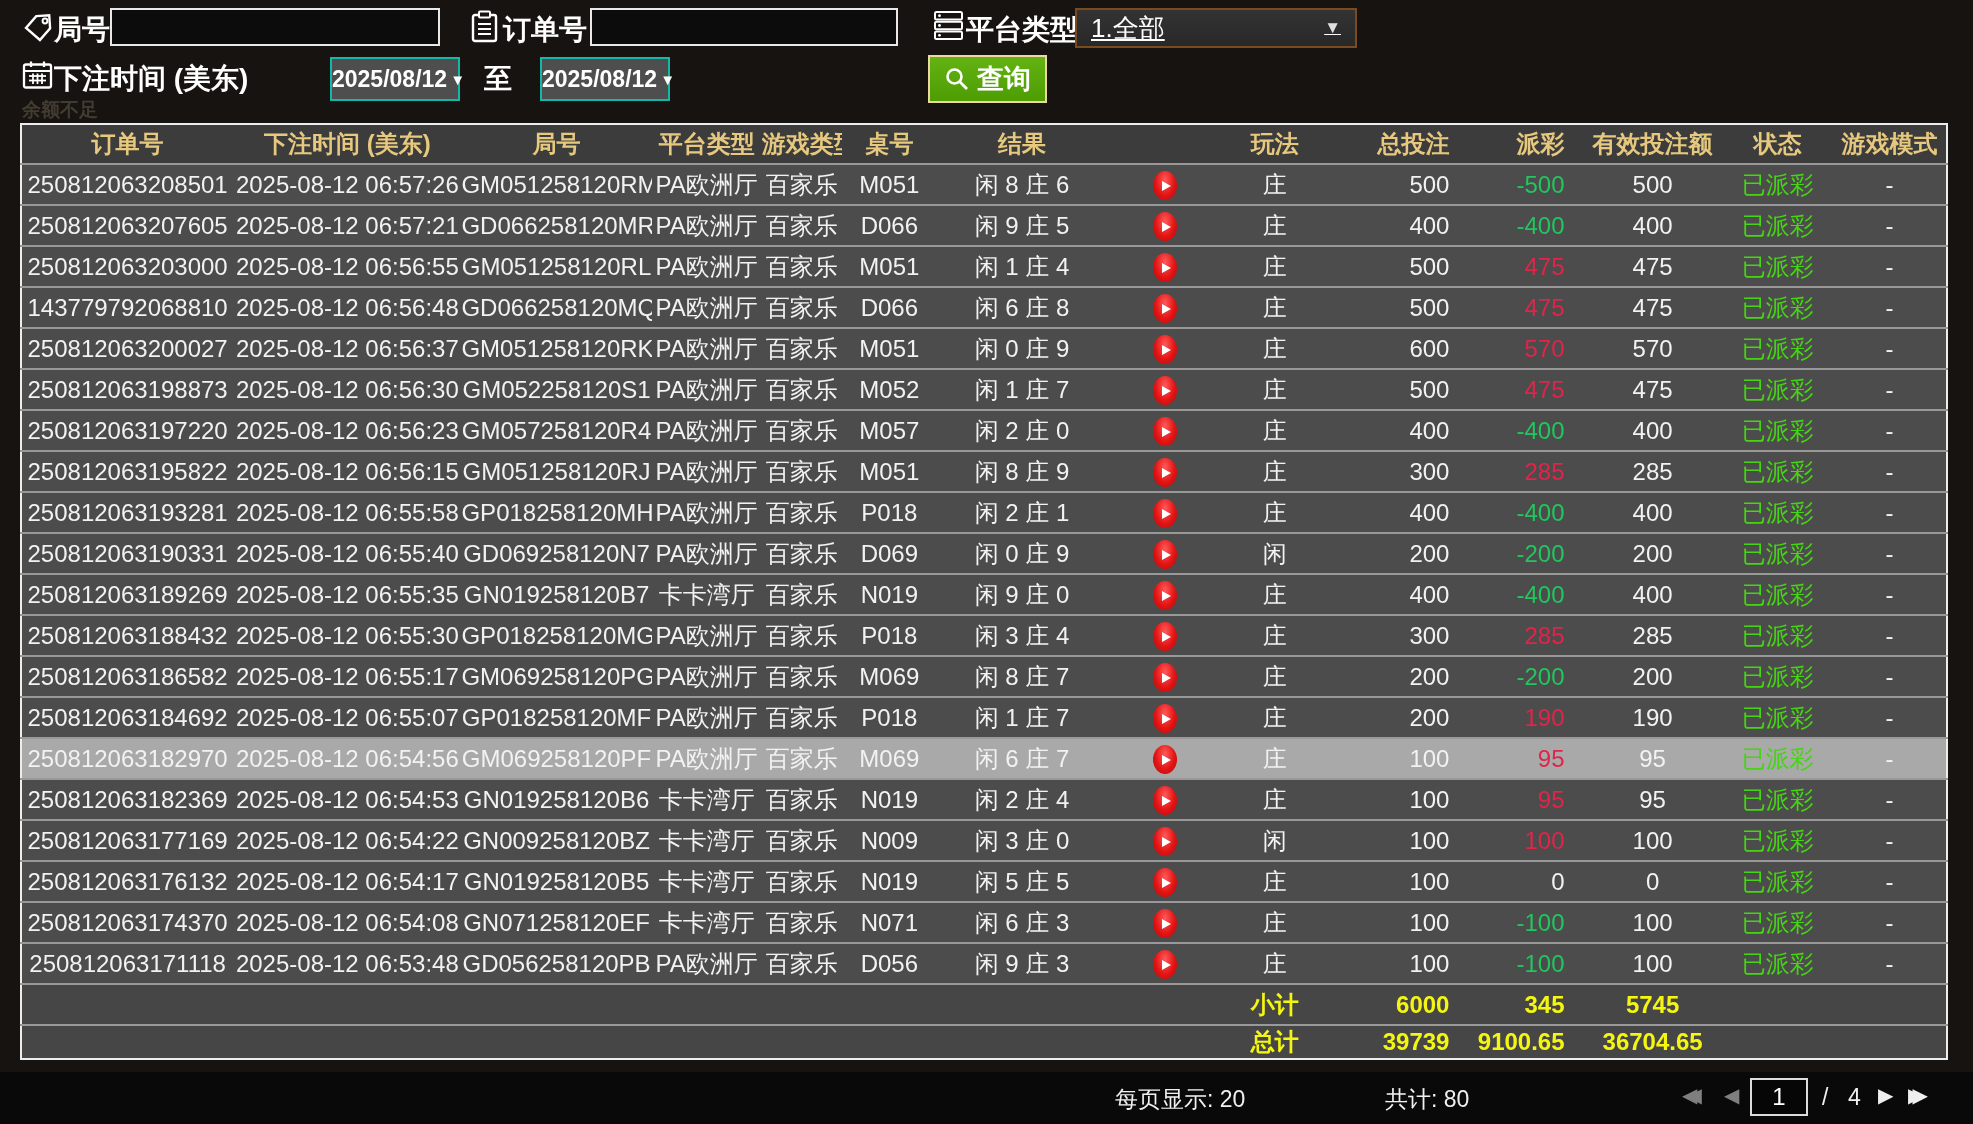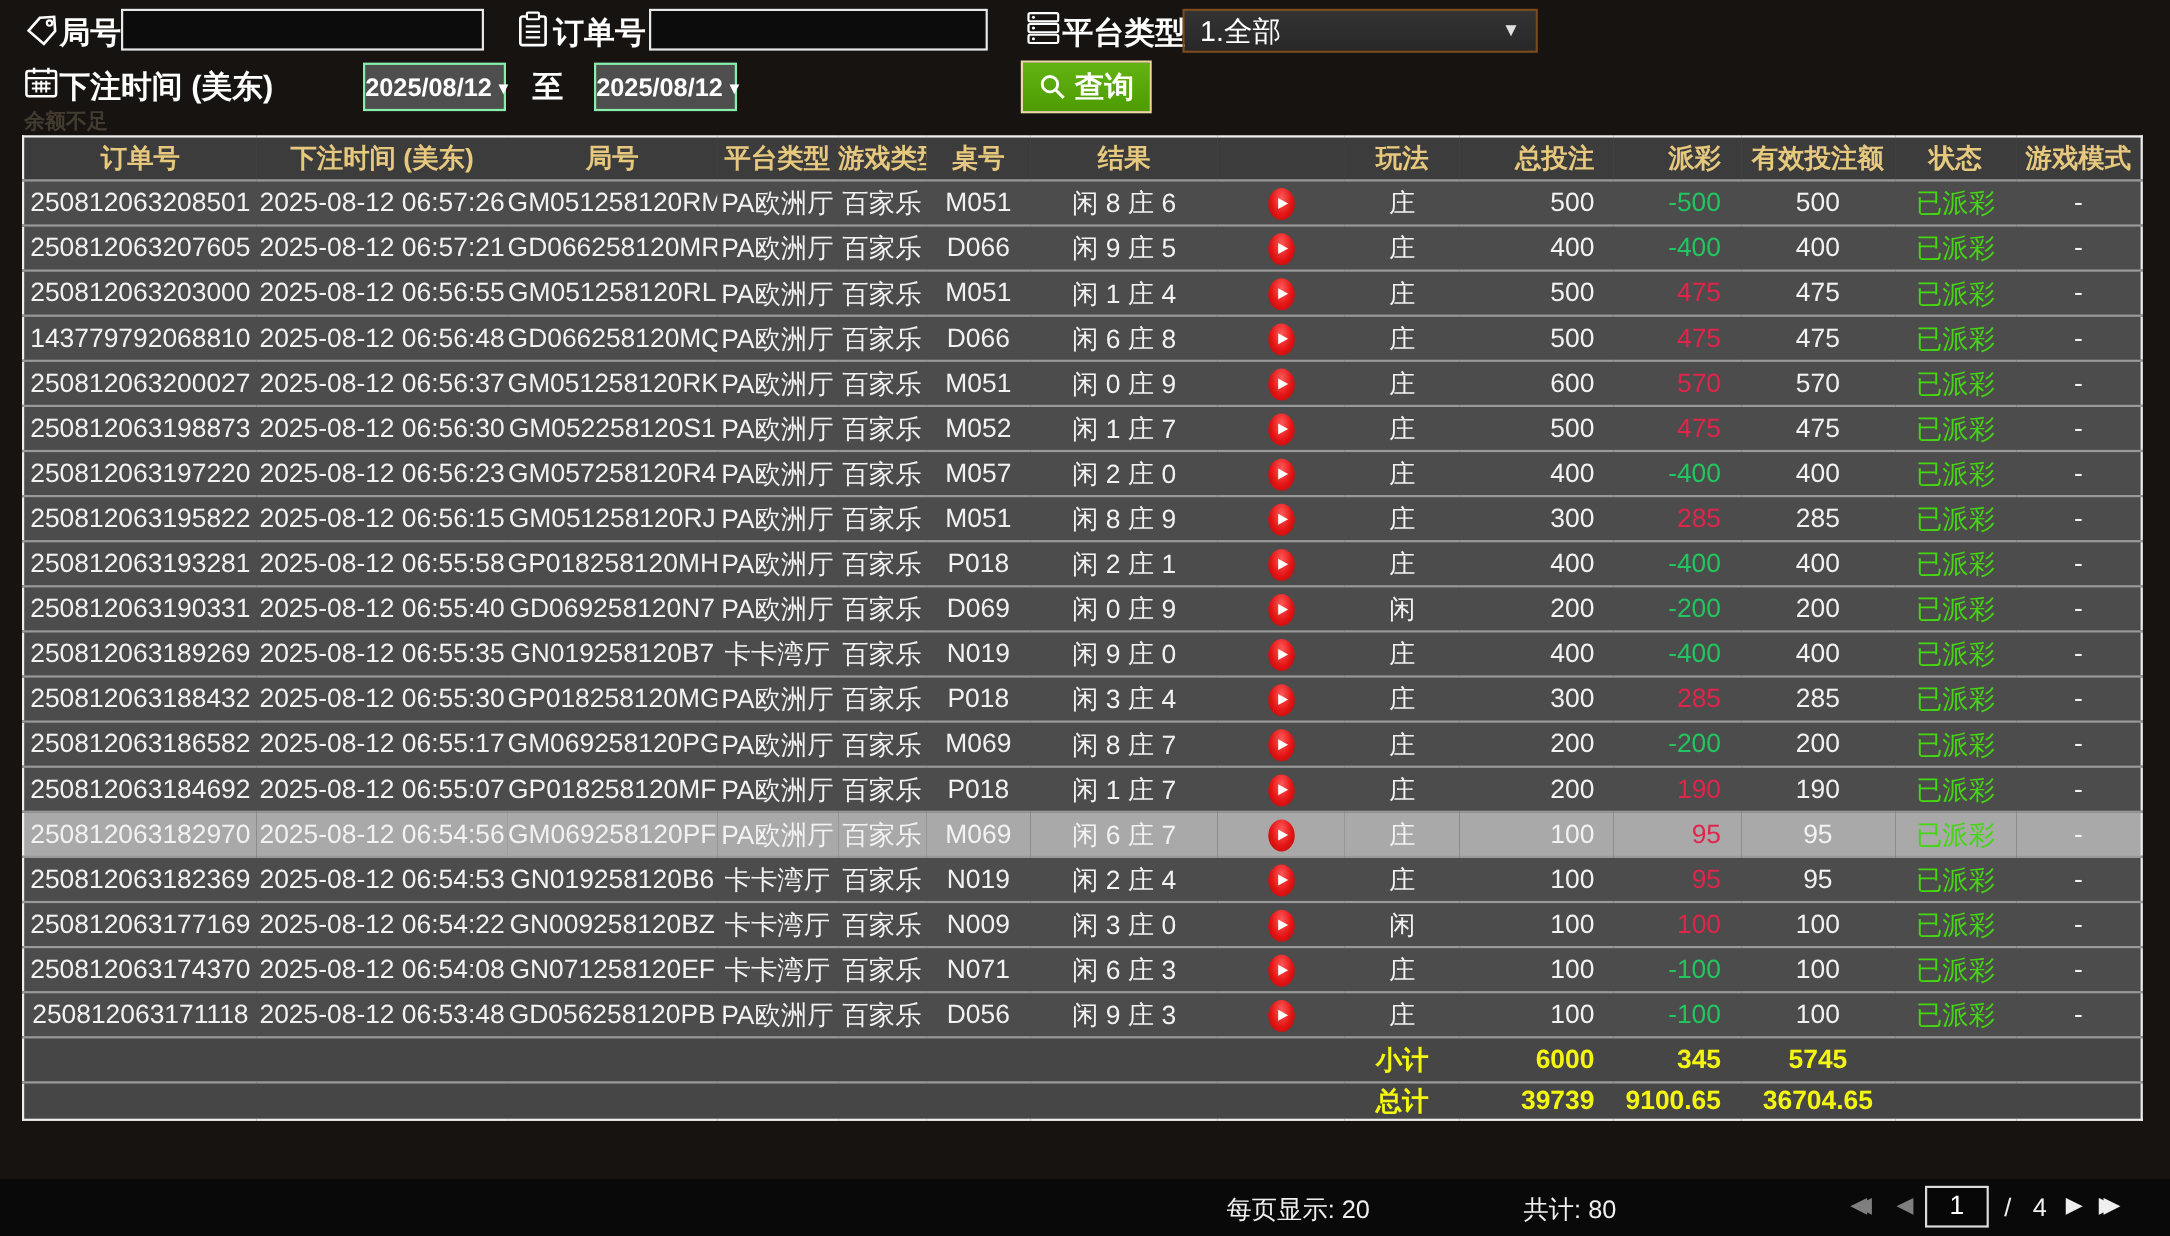--- a/index.html
+++ b/index.html
@@ -37,29 +37,29 @@
   #to-label       { left:484px; top:60px; }
   #date-to        { left:540px; top:57px; }
   #search-button  { left:928px; top:55px; }
 
   .text-input {
     height:38px; background:#0c0c0c; border:2px solid #e8e8e8;
     color:#fff; font-size:24px; padding:0 10px; outline:none;
     font-family:"Liberation Sans","DejaVu Sans",sans-serif;
   }
   .date-btn {
-    width:130px; height:44px; background:#4e4e4e; border:2px solid #86efac;
+    width:130px; height:44px; background:#4e4e4e; border:2px solid #14b8a6;
     color:#fff; font-size:23px; font-weight:bold; text-align:center; line-height:40px;
     cursor:pointer; white-space:nowrap;
   }
   .date-btn .caret { font-size:15px; vertical-align:2px; margin-left:3px; }
   .select-box {
-    width:323px; height:40px; background:linear-gradient(#333,#282828);
+    width:282px; height:40px; background:linear-gradient(#333,#282828);
     border:2px solid #7a4b1e; color:#fff; font-size:26px;
-    display:flex; align-items:center; padding:0 14px; cursor:pointer;
+    display:flex; align-items:center; padding:0 14px; cursor:pointer;text-decoration:underline;
   }
   .select-box .sel-caret { margin-left:auto; font-size:17px; color:#e0e0e0; }
   .search-btn {
     height:48px; padding:0 14px; background:linear-gradient(#63b314,#4d9c02);
     border:2px solid #ecd9a0; color:#fff; font-size:27px; font-weight:bold;
     display:flex; align-items:center; gap:7px; cursor:pointer;
   }
 
   
   #bet-table-wrap { position:absolute; left:20px; top:123px; z-index:2; }
@@ -566,20 +566,40 @@
             </span>
     </td>
     <td>闲</td>
     <td class="num">100</td>
     <td class="num payout red">100</td>
     <td>100</td>
     <td class="status">已派彩</td>
     <td>-</td>
   </tr>
         <tr>
+    <td>250812063176132</td>
+    <td>2025-08-12 06:54:17</td>
+    <td>GN019258120B5</td>
+    <td>卡卡湾厅</td>
+    <td>百家乐</td>
+    <td>N019</td>
+    <td>闲 5 庄 5</td>
+    <td>
+      <span class="play-icon">
+              <span class="tri"></span>
+            </span>
+    </td>
+    <td>庄</td>
+    <td class="num">100</td>
+    <td class="num payout white">0</td>
+    <td>0</td>
+    <td class="status">已派彩</td>
+    <td>-</td>
+  </tr>
+        <tr>
     <td>250812063174370</td>
     <td>2025-08-12 06:54:08</td>
     <td>GN071258120EF</td>
     <td>卡卡湾厅</td>
     <td>百家乐</td>
     <td>N071</td>
     <td>闲 6 庄 3</td>
     <td>
       <span class="play-icon">
               <span class="tri"></span>

